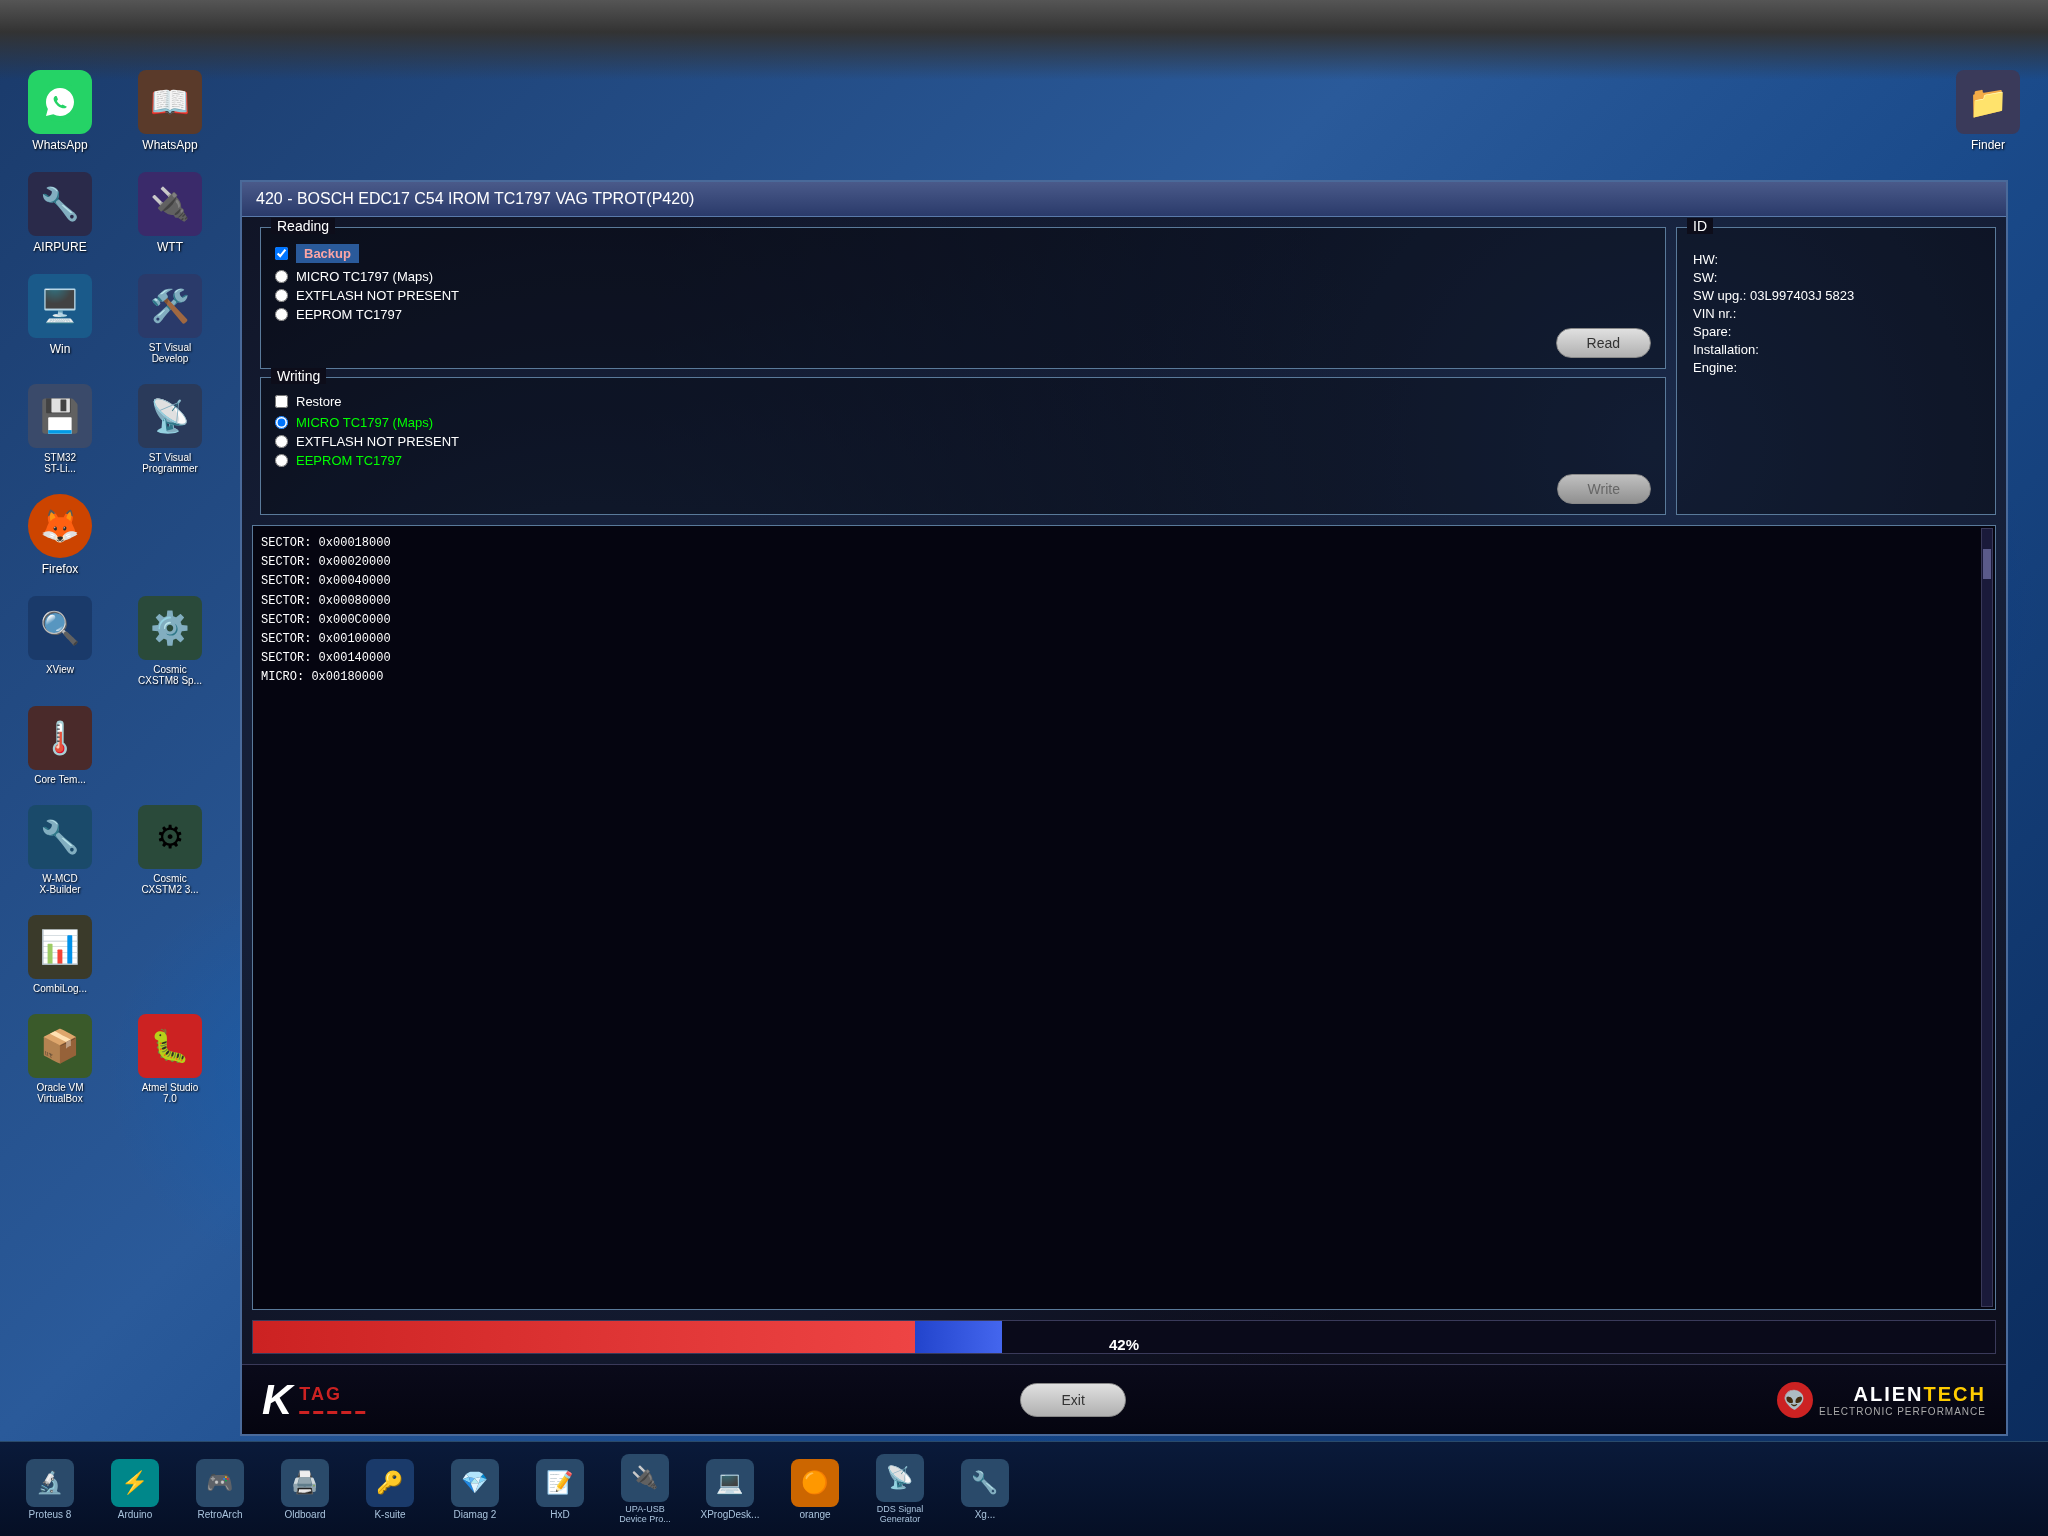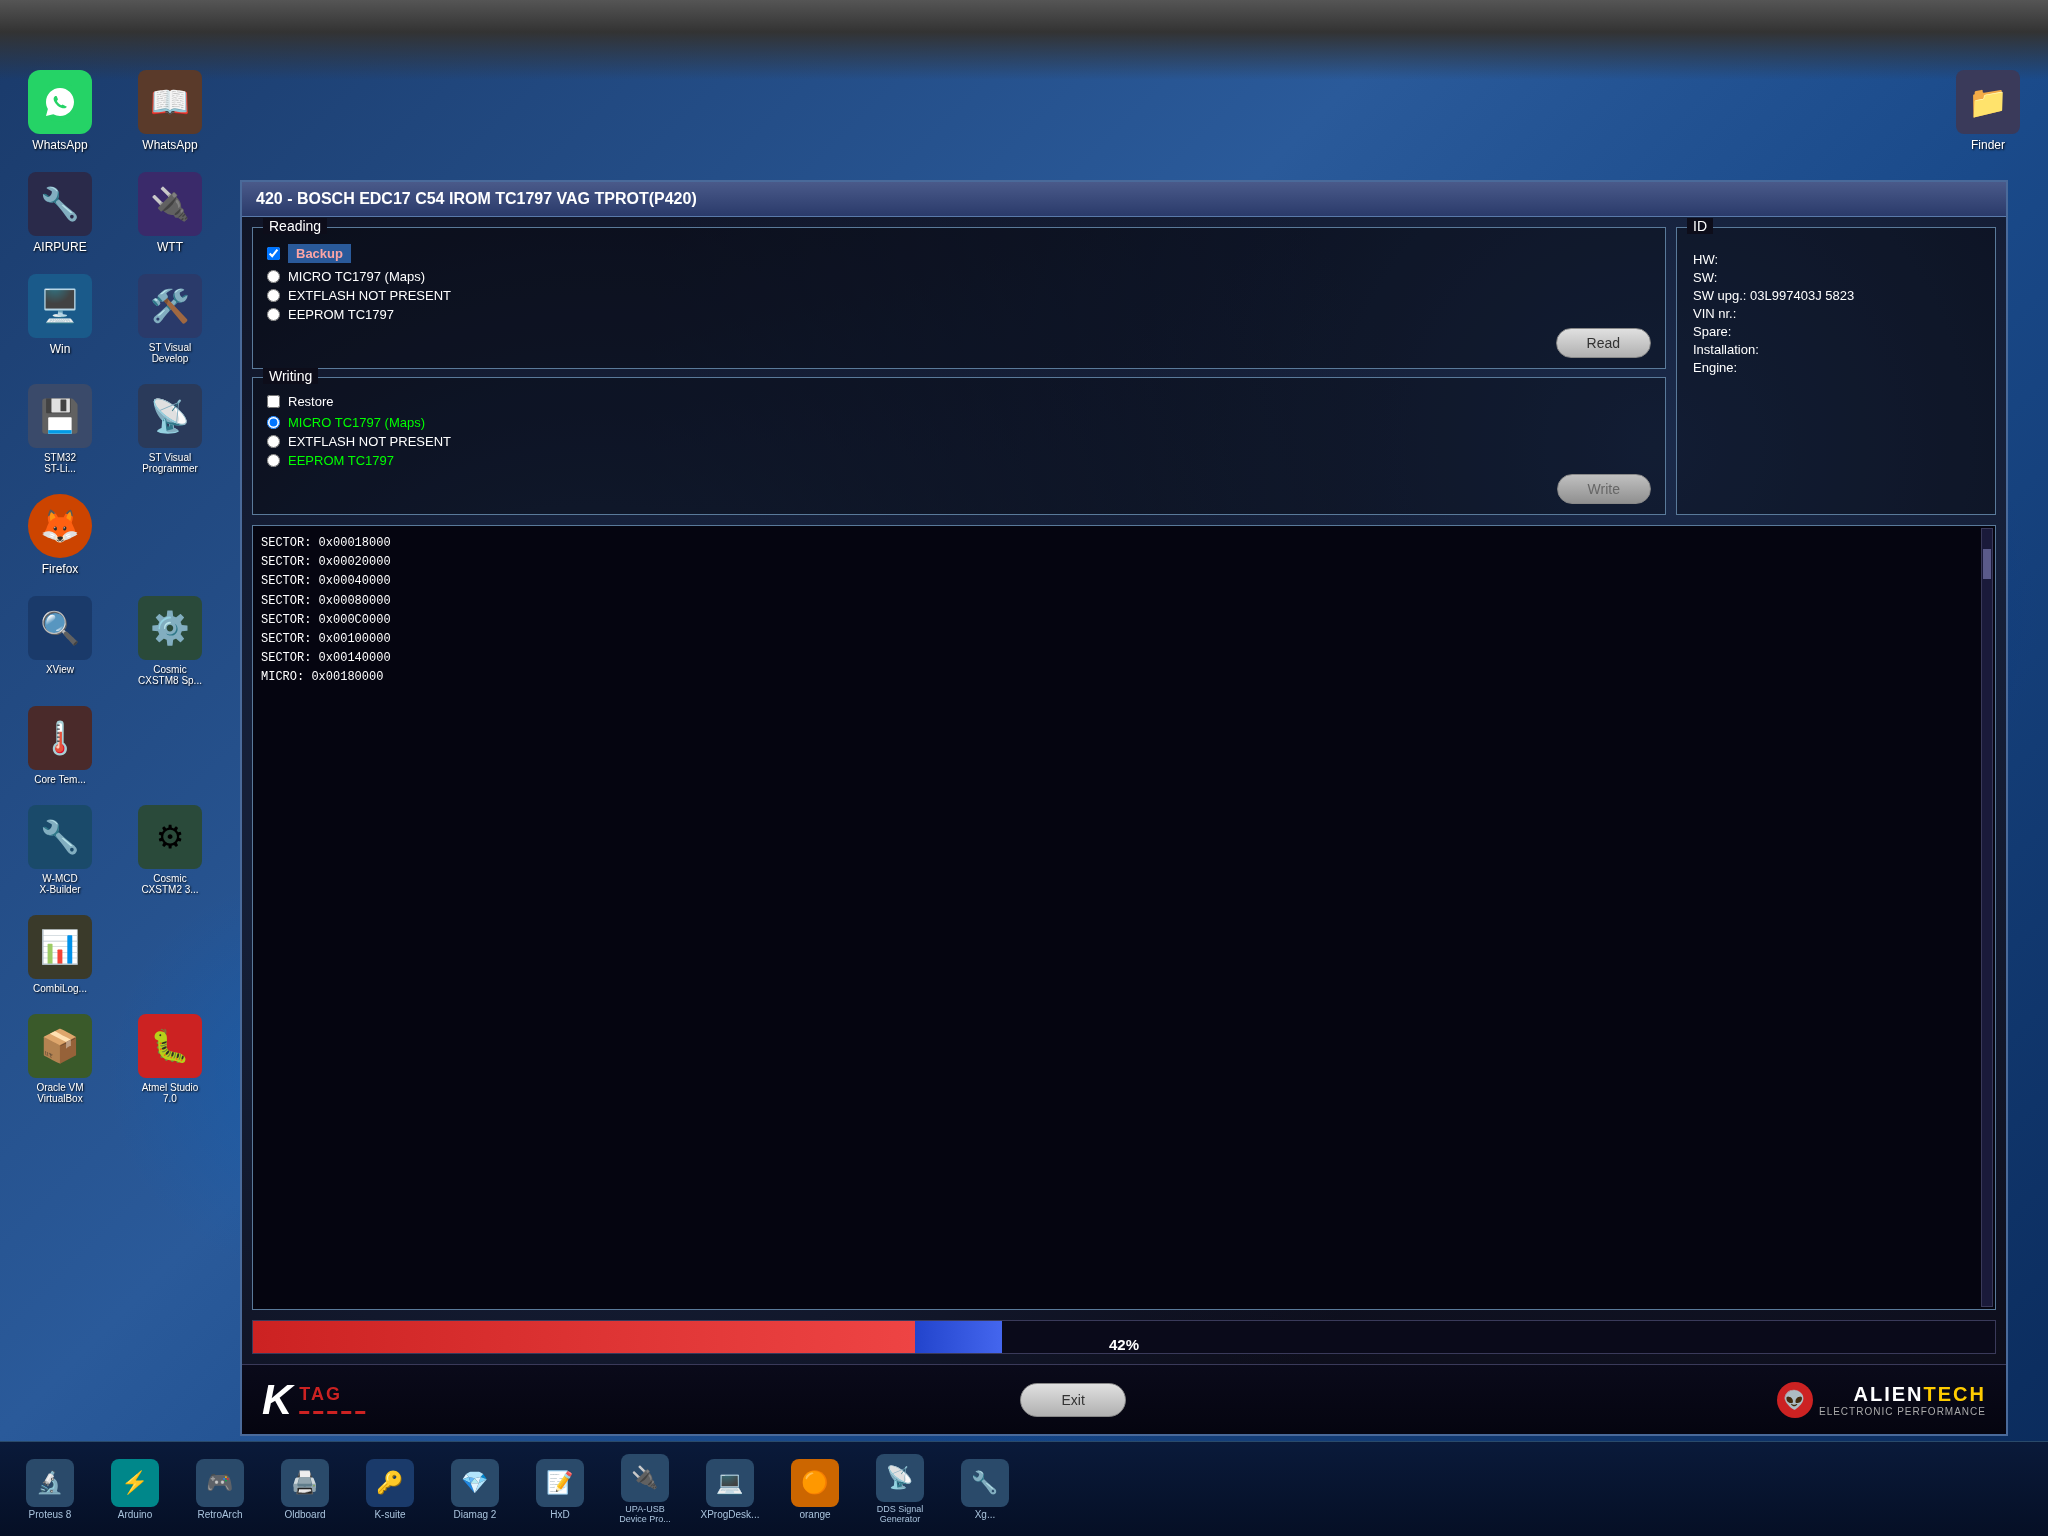--- a/index.html
+++ b/index.html
@@ -103,21 +103,21 @@
       background: linear-gradient(to bottom, #4a5a8a, #2a3a6a);
       padding: 8px 14px;
       display: flex;
       align-items: center;
       border-bottom: 1px solid #5a7aaa;
     }
 
     .window-title {
       color: white;
       font-size: 16px;
-      font-weight: bold;
+      font-weight: normal;
       flex: 1;
     }
 
     
     .window-body {
       flex: 1;
       background: #0d0d1a;
       background-image: 
         radial-gradient(circle at 20% 50%, #1a2a4a 0%, transparent 60%),
         radial-gradient(circle at 80% 20%, #1a2a4a 0%, transparent 60%);
@@ -125,20 +125,21 @@
       flex-direction: column;
       padding: 10px;
       gap: 10px;
     }
 
     
     .top-panels {
       display: flex;
       gap: 10px;
       flex: 0 0 auto;
+      margin-left: 8px;
     }
 
     .left-panels {
       flex: 1;
       display: flex;
       flex-direction: column;
       gap: 8px;
     }
 
     

